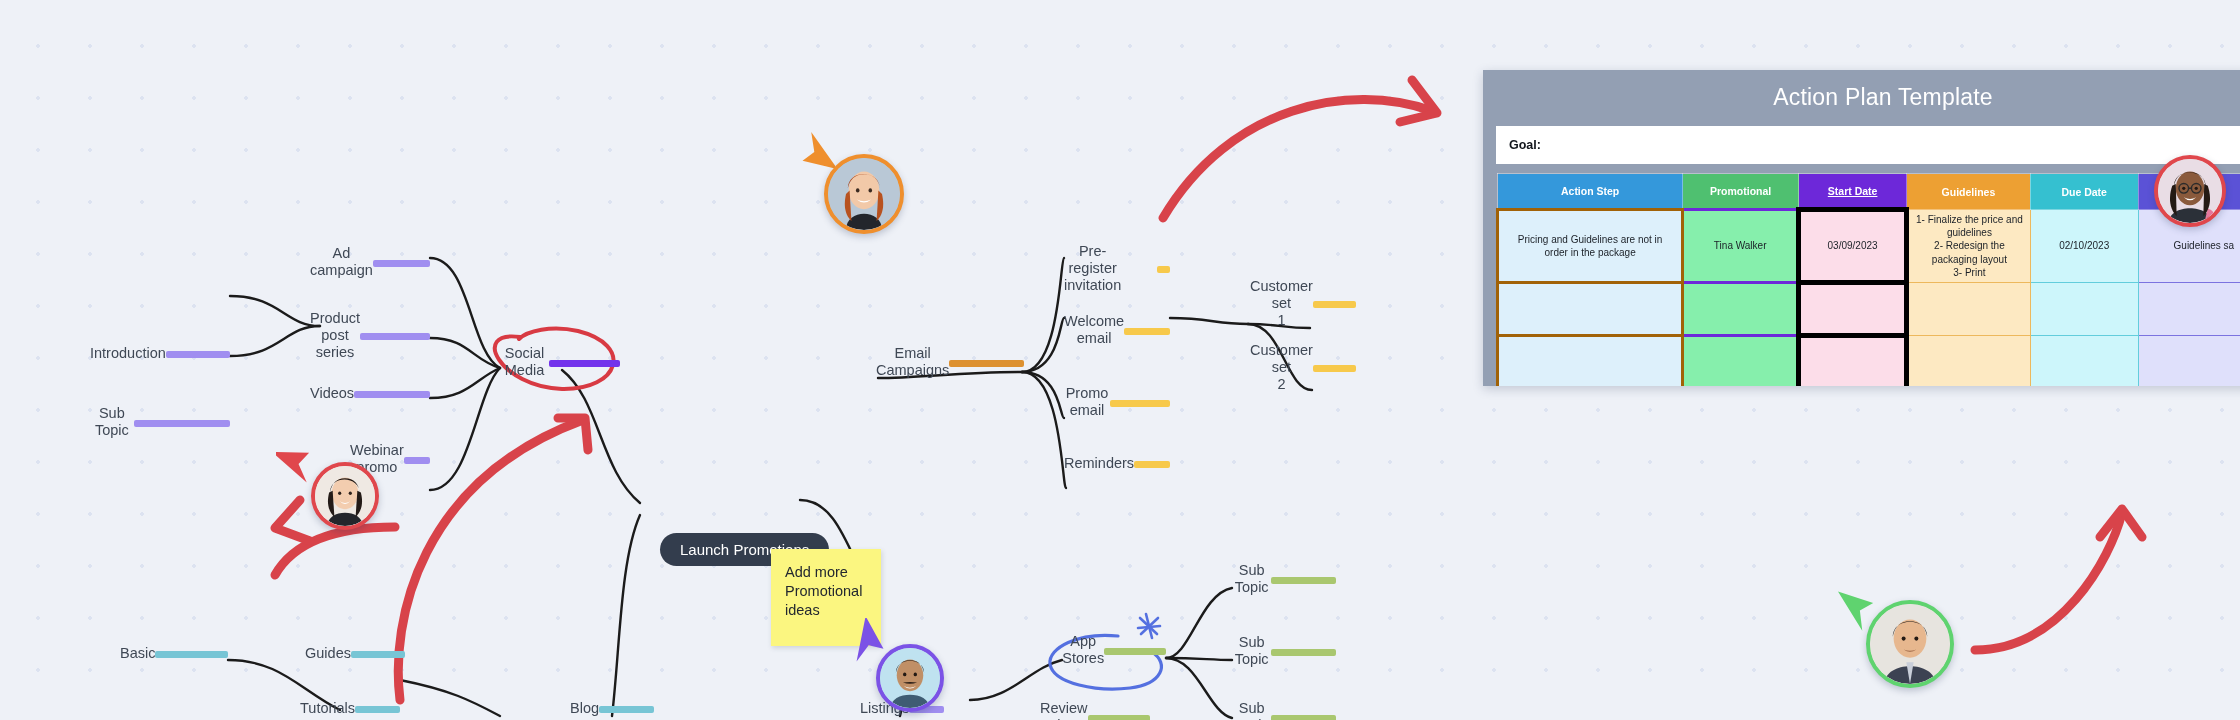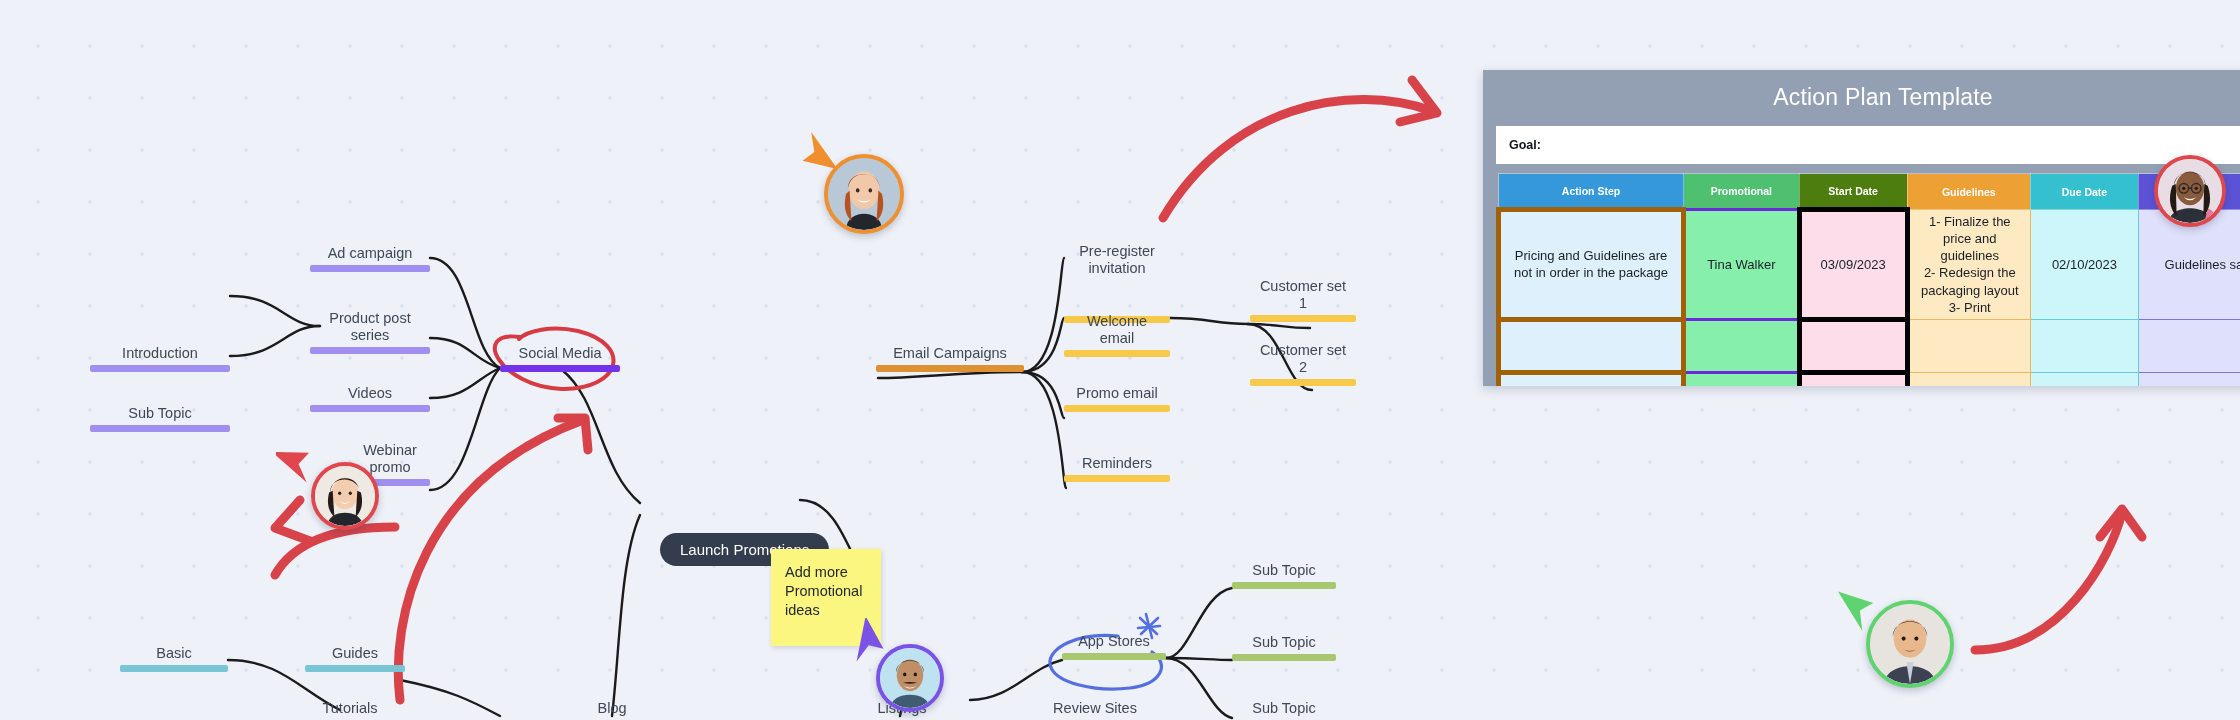--- a/index.html
+++ b/index.html
@@ -70,21 +70,21 @@
     height: 38px; padding: 0 16px 0 12px;
     border-radius: 6px; background: #11486e; color:#fff;
     font-size: 17px; cursor:pointer; border: none;
     font-family: "Liberation Sans", sans-serif;
   }
 
   
   #mindmap-svg { position:absolute; left:0; top:0; width:2240px; height:720px; }
   .node {
     position: absolute;
-    display: flex; flex-direction: column;
+    display: flex; flex-direction: row;
     align-items: center; justify-content: flex-end;
   }
   .node .label {
     font-size: 14.5px; color: #3f4855; line-height: 1.16;
     text-align: center; white-space: pre-line; padding-bottom: 3px;
   }
   .node .bar { height: 7px; border-radius: 2px; width: 100%; }
   .bar-purple-light { background:#a08ef0; }
   .bar-purple { background:#7333ec; }
   .bar-orange  { background:#dd9130; }
@@ -146,27 +146,27 @@
     margin-top: 9px;
     border-collapse: collapse;
     width: 100%;
     table-layout: fixed;
   }
   table.action-table th {
     color:#fff; font-size: 10.5px; font-weight: 600;
     height: 36px; text-align:center; border:1px solid rgba(255,255,255,.35);
   }
   table.action-table td {
-    font-size: 13px; color:#1b2027; text-align:center;
+    font-size: 10px; color:#1b2027; text-align:center;
     vertical-align: middle; height: 53px; padding: 3px 6px;
     line-height: 1.32;
   }
-  .c1h{background:#3498db;} .c2h{background:#4fc070;} .c3h{background:#4d7c0f;}
+  .c1h{background:#3498db;} .c2h{background:#4fc070;} .c3h{background:#6d28d9;text-decoration:underline;}
   .c4h{background:#eda033;} .c5h{background:#35c0d0;} .c6h{background:#5b52d6;}
-  .c1b{background:#ddf0fb; border:5px solid #a16207;margin-left:20px;}
+  .c1b{background:#ddf0fb; border:3px solid #a16207;margin-left:20px;}
   .c2b{background:#86efac; border:3px solid #6d28d9;}
   .c3b{background:#fcdde9; border:5px solid #000000;}
   .c4b{background:#fde9c2; border:1px solid #edb85c;}
   .c5b{background:#cdf6fb; border:1px solid #62cddc;}
   .c6b{background:#dfe0fb; border:1px solid #7b73e0;}
 </style>
 </head>
 <body>
 
 <div id="canvas">

